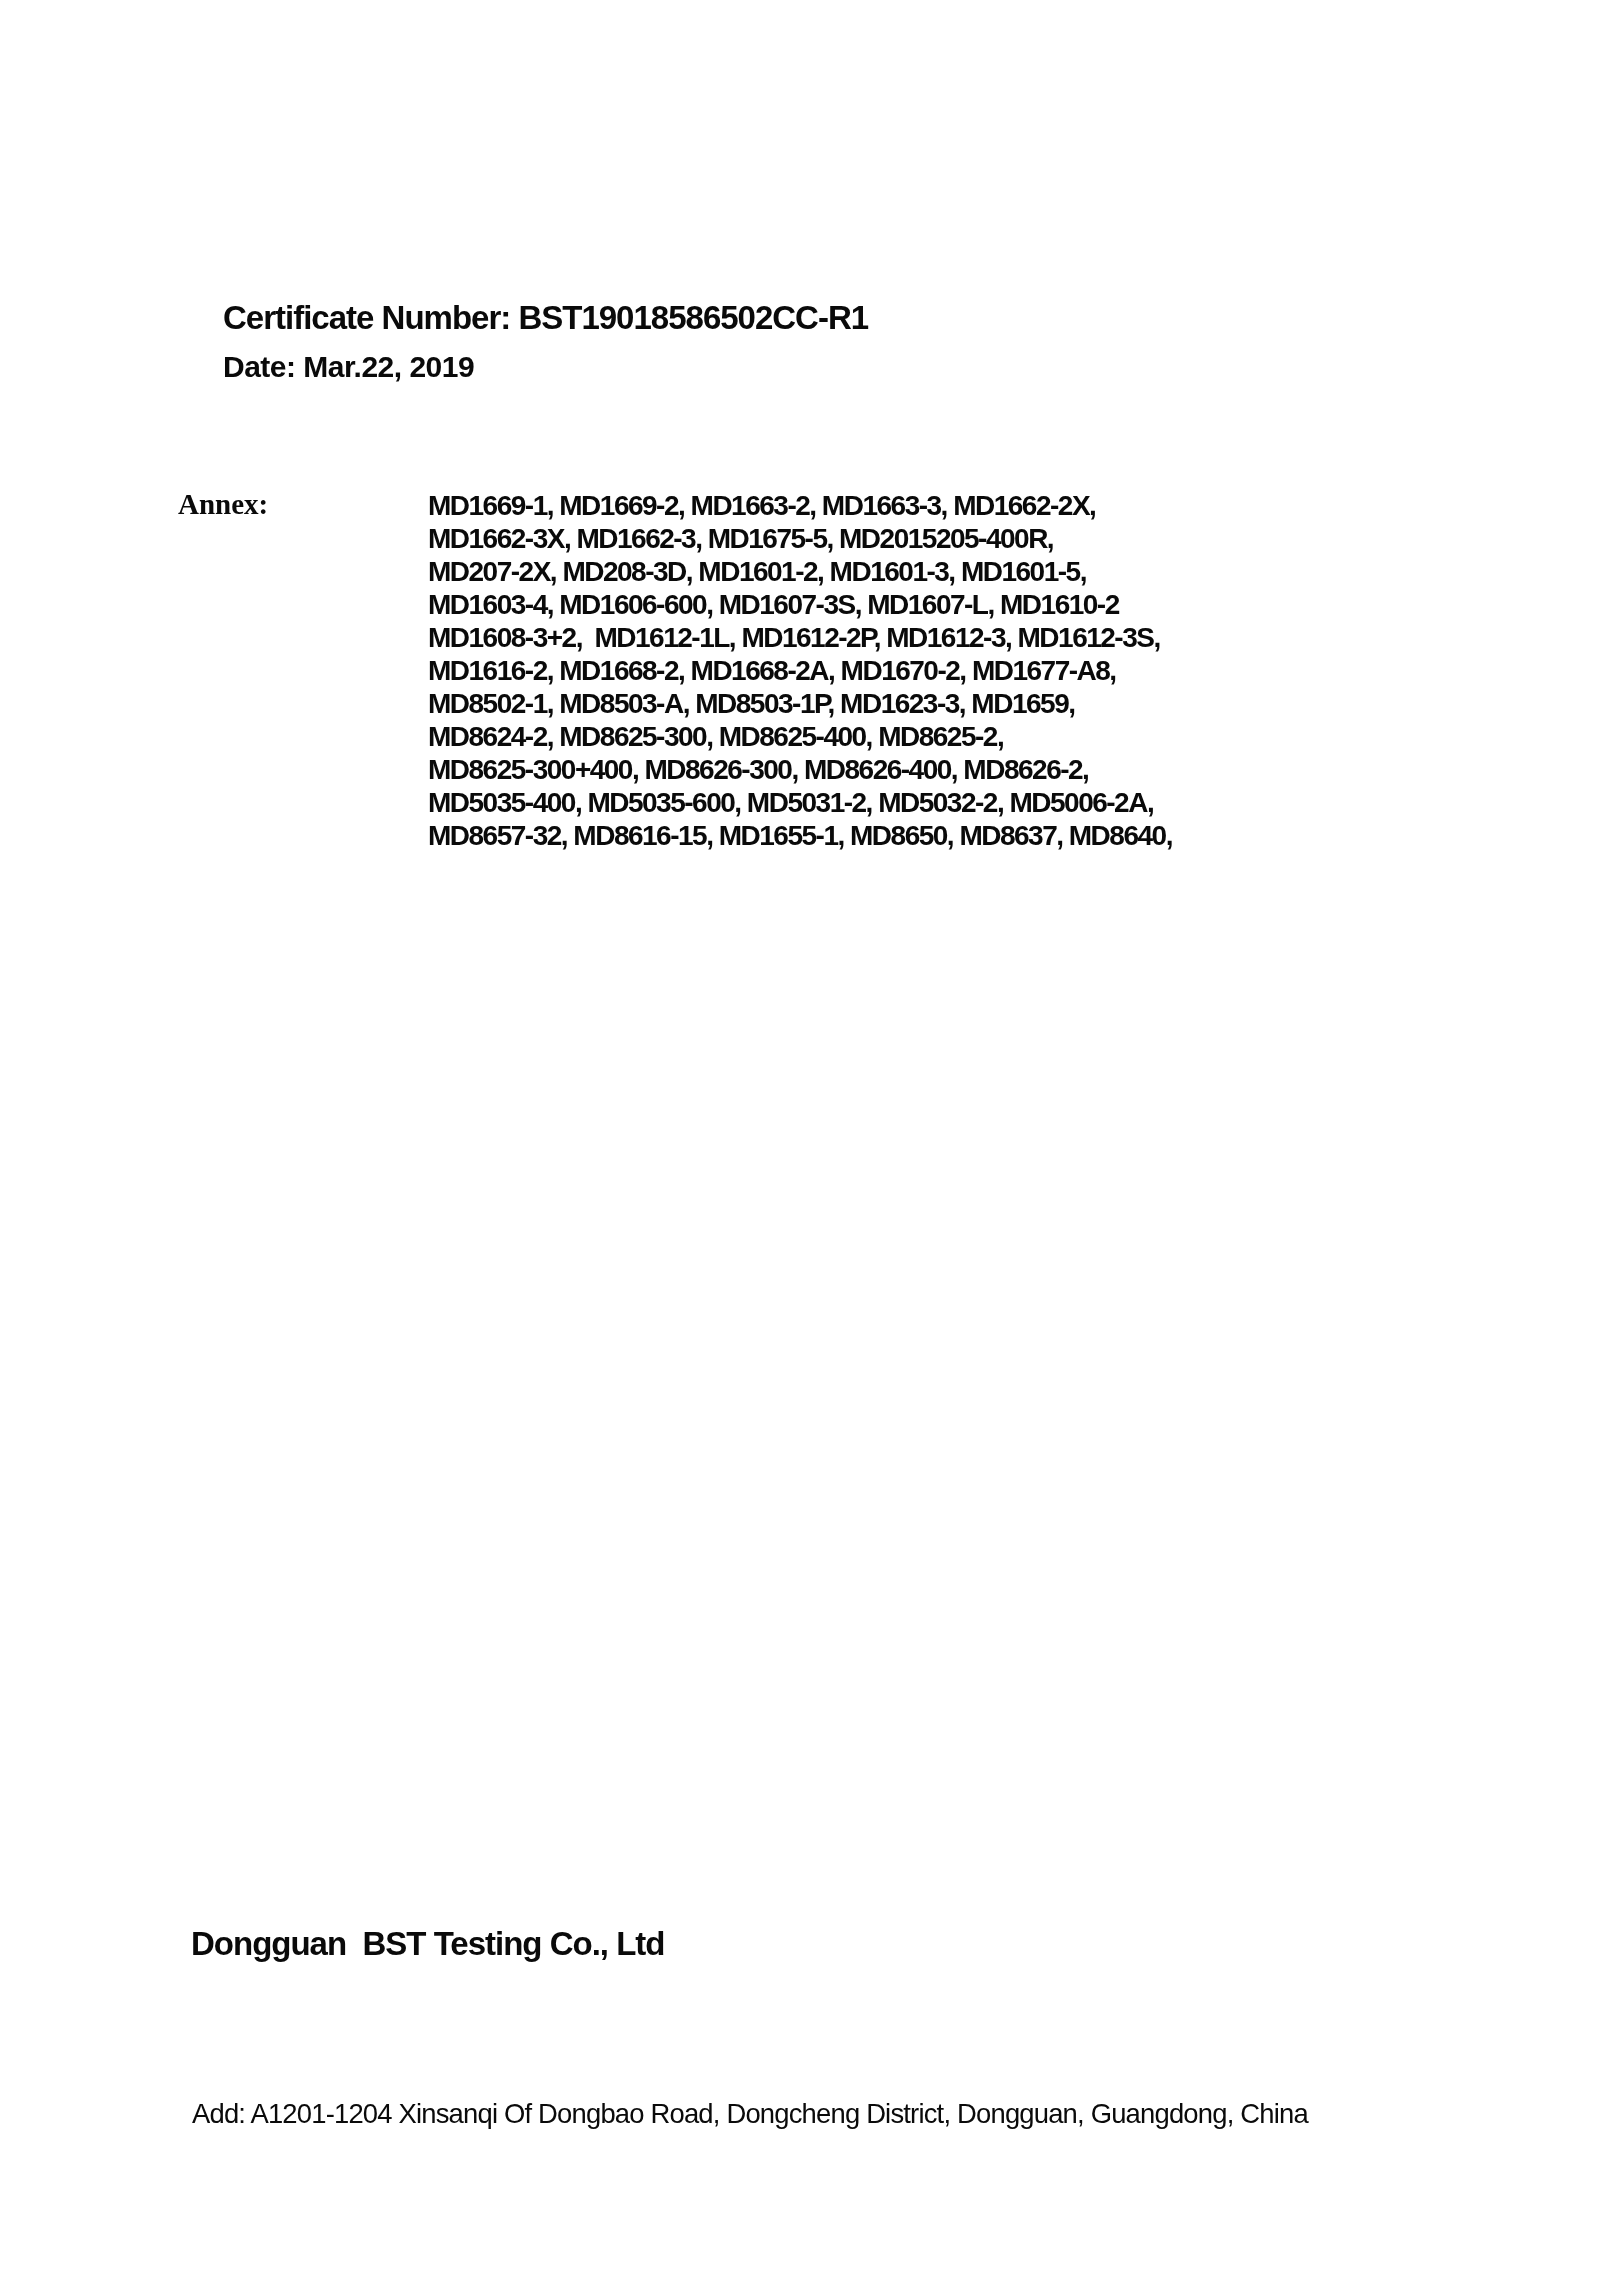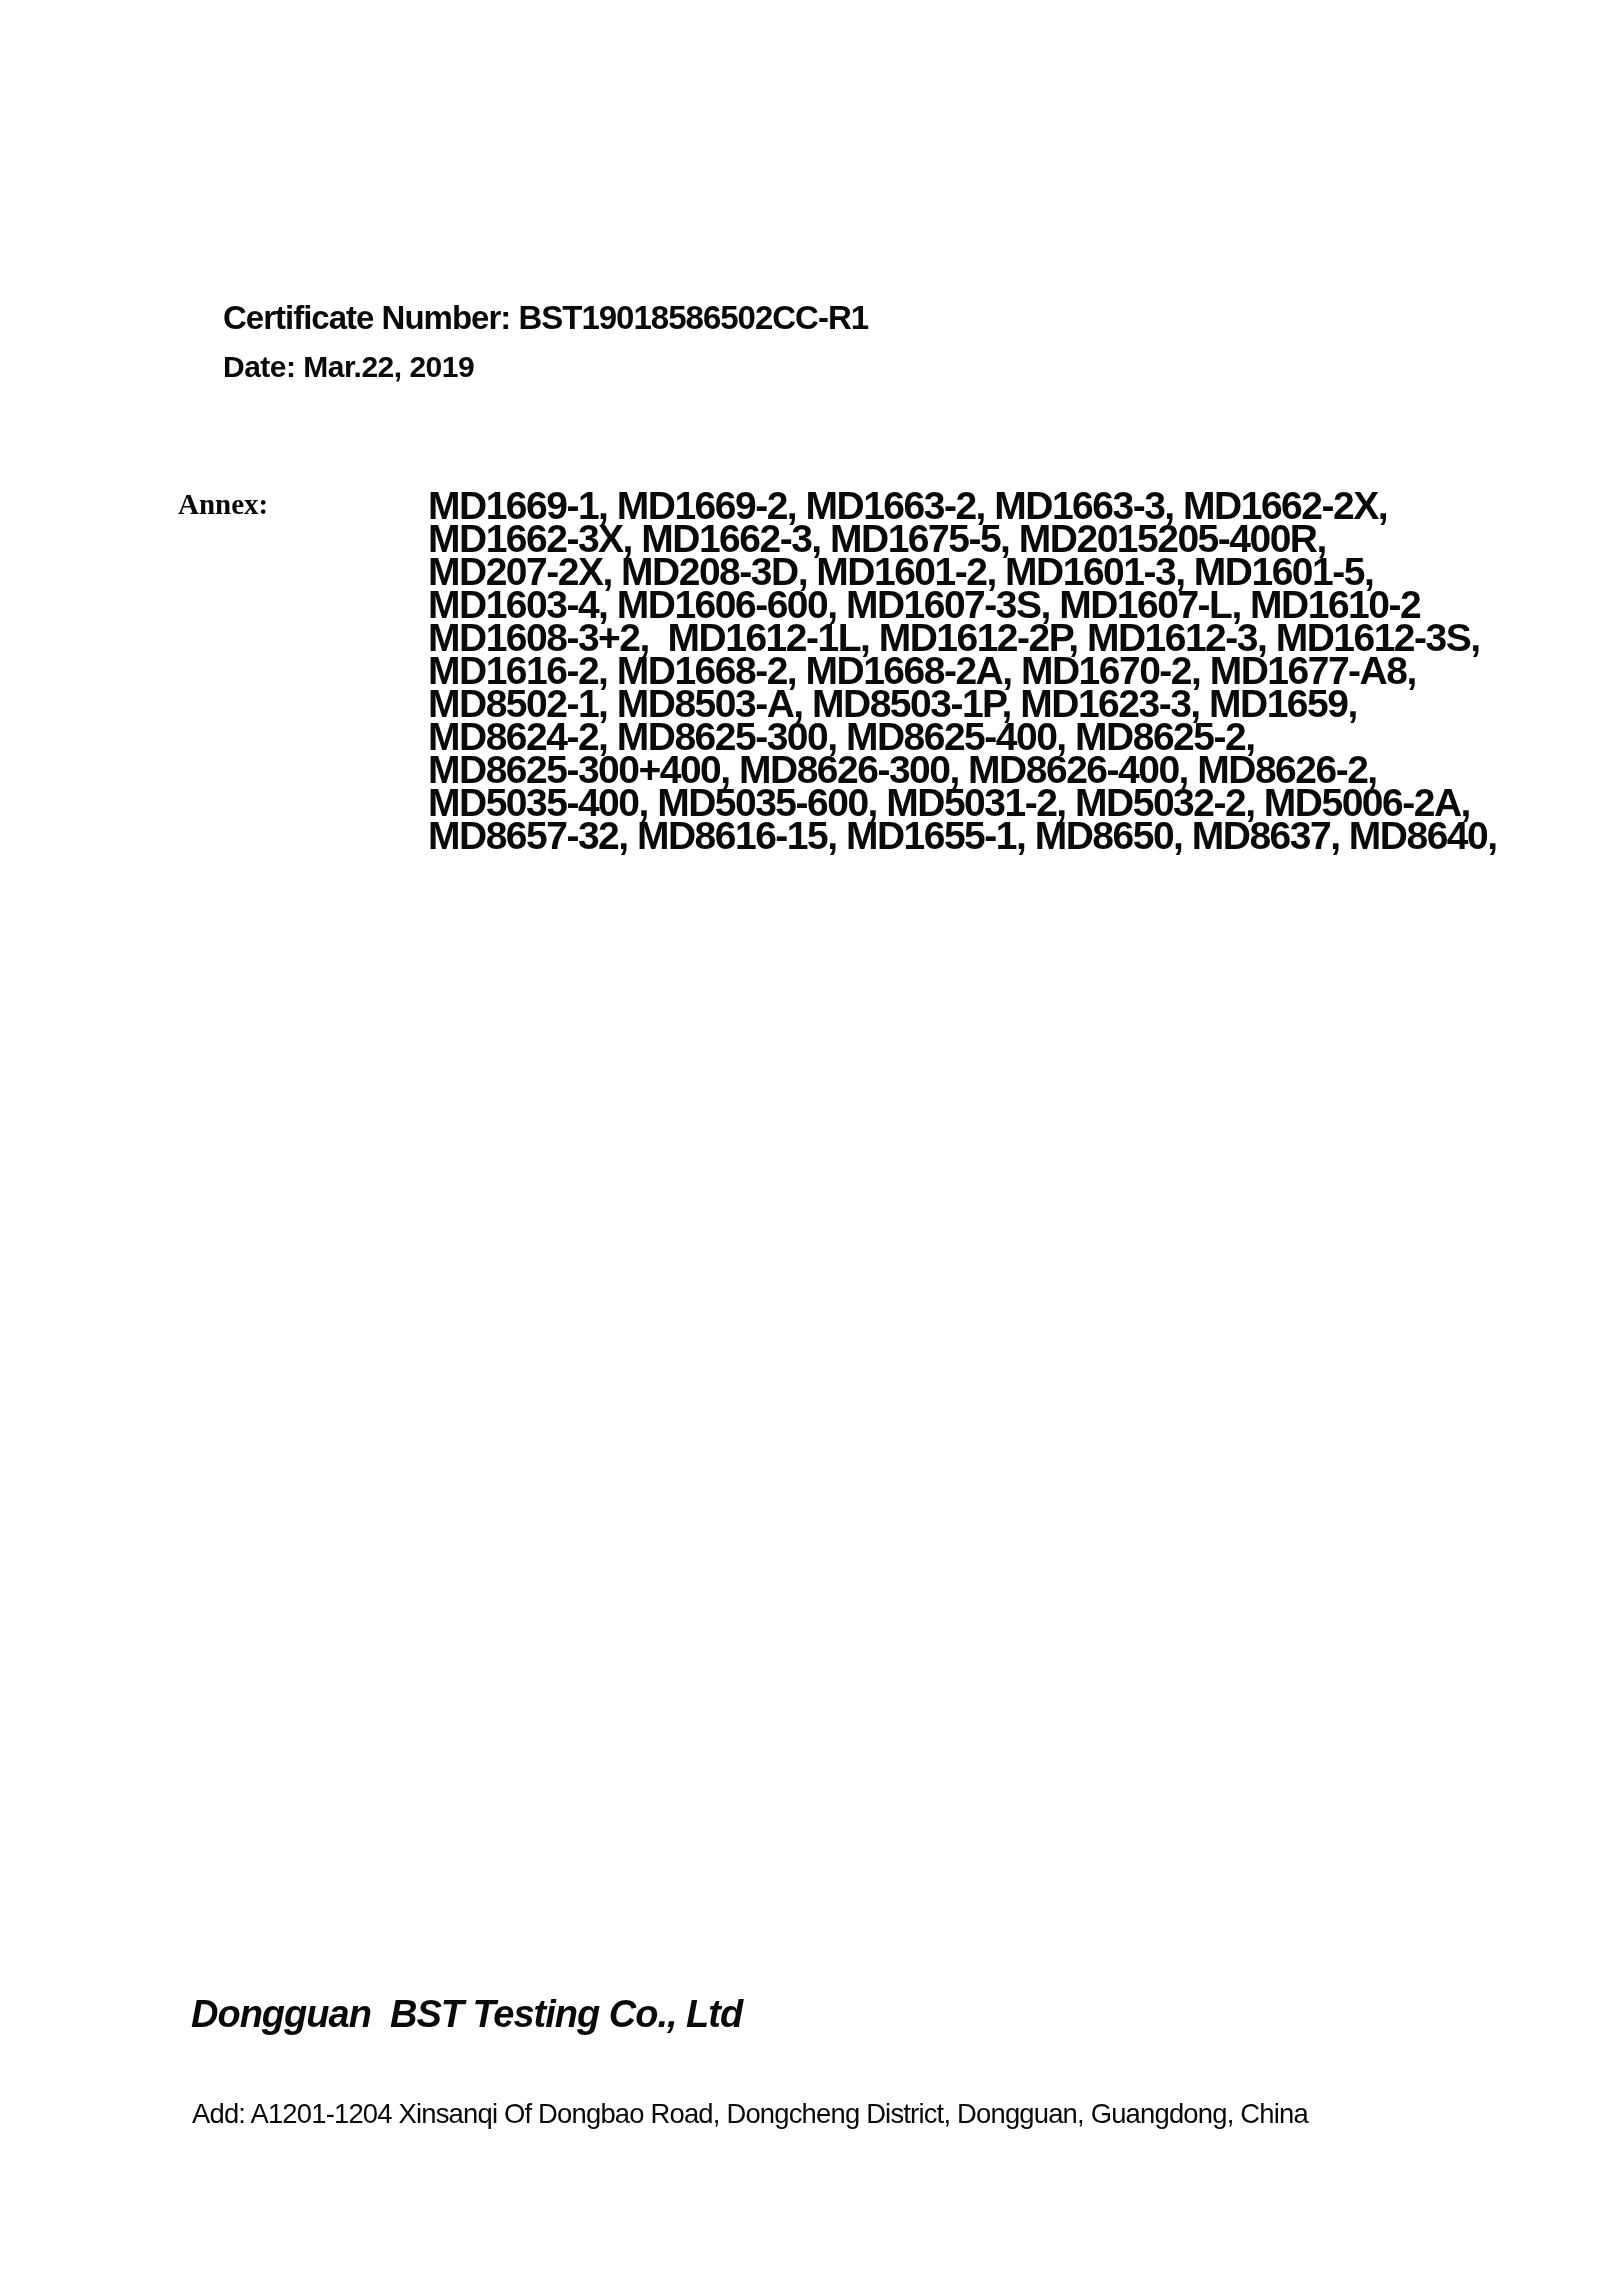--- a/index.html
+++ b/index.html
@@ -49,37 +49,36 @@
     font-size: 29px;
     line-height: 1.1;
     white-space: nowrap;
     text-align: center;
   }
   .annex-list {
     position: absolute;
     left: 428px;
     top: 489px;
     font-weight: bold;
-    font-size: 39px;
+    font-size: 28px;
     line-height: 33px;
     letter-spacing: -1.5px;
   }
   .annex-line {
     white-space: pre; 
   }
   .company {
     position: absolute;
     left: 191px;
-    top: 1994px;
+    top: 1926px;
     font-weight: bold;
-    font-size: 38px;
+    font-size: 33px;
     line-height: 1.1;
     letter-spacing: -1px;
     white-space: pre; 
-    font-style: italic;
   }
   .address {
     position: absolute;
     left: 192px;
     top: 2099px;
     font-weight: normal;
     font-size: 27.4px;
     line-height: 1.1;
     letter-spacing: -0.8px;
     white-space: nowrap;

